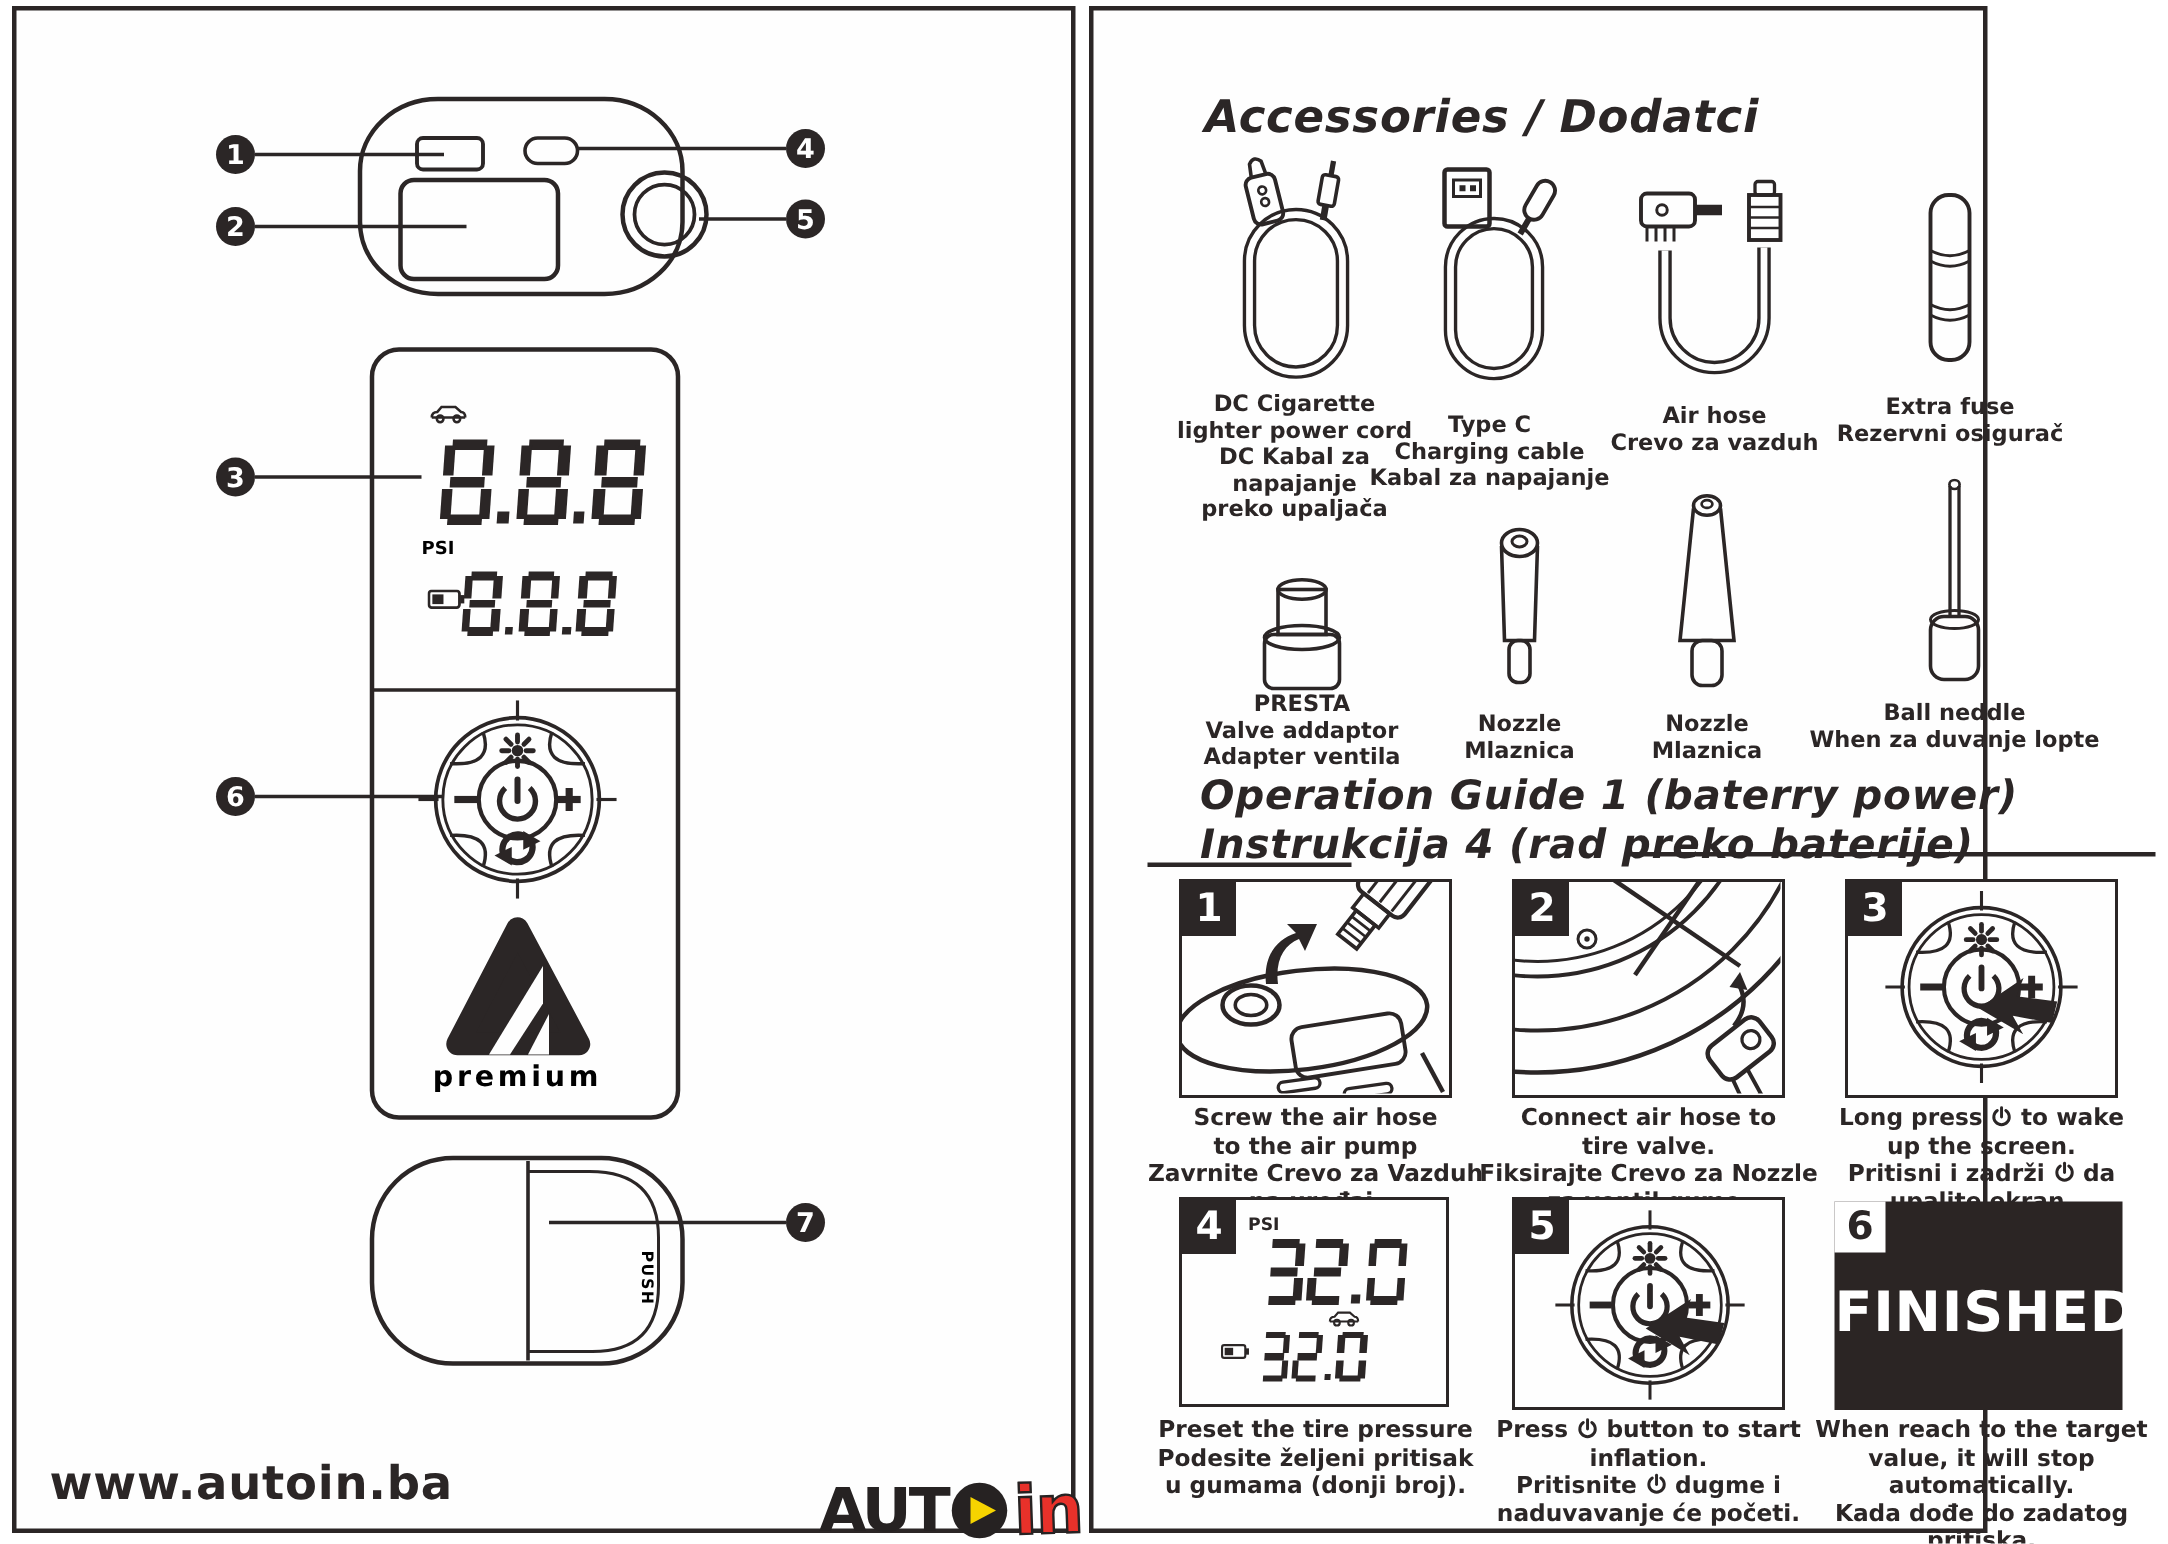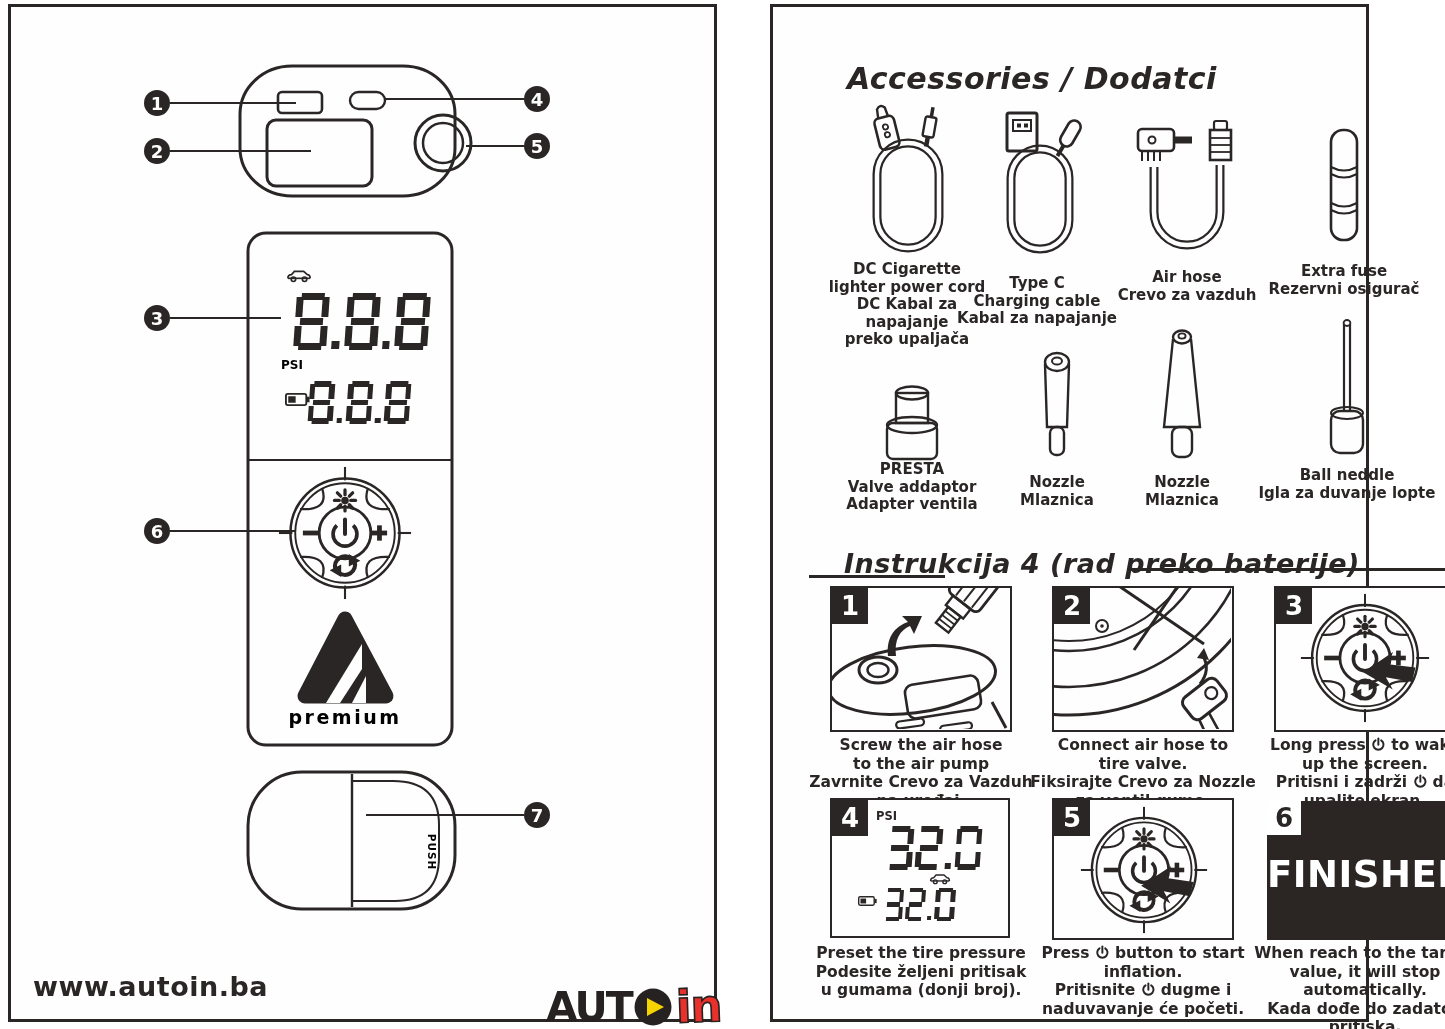--- a/index.html
+++ b/index.html
@@ -1,20 +1,20 @@
 <!DOCTYPE html>
 <html><head>
 <meta charset="utf-8">
 <style>
   html,body{margin:0;padding:0;background:#fff;}
   body{width:1445px;height:1029px;position:relative;overflow:hidden;
        font-family:"DejaVu Sans","Liberation Sans",sans-serif;color:#2b2626;}
   .panel{position:absolute;top:4px;height:1018px;background:#fefefe;border:3px solid #2b2626;box-sizing:border-box;}
   #panel-left{left:8px;width:709px;}
-  #panel-right{left:726px;width:599px;margin-left:44px;}
+  #panel-right{left:726px;width:599px;}
   .abs{position:absolute;}
   svg{display:block;}
   .ln{stroke:#2b2626;fill:none;}
   
   .seg{display:inline-flex;align-items:flex-end;gap:.09em;transform:skewX(-4deg);}
   .sd{position:relative;display:inline-block;width:.58em;height:1em;}
   .sg{position:absolute;background:#2b2626;}
   .sg-a{left:15%;right:15%;top:0;height:13%;}
   .sg-g{left:15%;right:15%;top:43.5%;height:13%;}
   .sg-d{left:15%;right:15%;bottom:0;height:13%;}
@@ -29,21 +29,21 @@
   .step-cap{font-size:15.5px;line-height:18.5px;}
   .acc-art{display:flex;align-items:center;justify-content:center;}
   .step-box{position:absolute;border:2.5px solid #2b2626;background:#fefefe;box-sizing:border-box;overflow:hidden;}
   .step-num{position:absolute;left:0;top:0;width:36px;height:36px;background:#2b2626;color:#fff;
             font-size:26px;font-weight:700;display:flex;align-items:center;justify-content:center;z-index:3;}
   .pwr{width:.95em;height:.95em;display:inline-block;vertical-align:-2px;}
   .rule{position:absolute;background:#2b2626;height:2.5px;}
   .brand{display:flex;align-items:center;margin-top:29px;}
   .brand-auto{font-size:41px;font-weight:900;letter-spacing:-2px;color:#262222;transform:scaleY(.98);}
   .brand-in{font-size:45px;font-weight:900;color:#e8312a;-webkit-text-stroke:1.6px #262222;margin-left:3px;transform:rotate(-2deg);letter-spacing:-1px;}
-  .site{font-size:27px;font-weight:700;letter-spacing:.5px;}
+  .site{font-size:31px;font-weight:700;letter-spacing:.5px;}
   .fin-box{position:absolute;background:#2b2524;}
   .fin-num{position:absolute;left:0;top:0;width:34px;height:34px;background:#fff;color:#2b2626;
            font-size:26px;font-weight:700;display:flex;align-items:center;justify-content:center;}
   .fin-text{position:absolute;width:100%;text-align:center;color:#fff;font-size:37px;font-weight:800;letter-spacing:.5px;}
 </style>
 </head>
 <body>
 
 <svg width="0" height="0" style="position:absolute" aria-hidden="true">
   <symbol id="sym-pad" viewBox="0 0 140 140">
@@ -362,22 +362,23 @@
   </div>
 
   <div class="abs acc-cap" style="left:49px;top:454px;width:180px">PRESTA
 Valve addaptor
 Adapter ventila</div>
   <div class="abs acc-cap" style="left:194px;top:467px;width:180px">Nozzle
 Mlaznica</div>
   <div class="abs acc-cap" style="left:319px;top:467px;width:180px">Nozzle
 Mlaznica</div>
   <div class="abs acc-cap" style="left:464px;top:460px;width:220px">Ball neddle
-Igla za duvanje lopte</div>
-
+When za duvanje lopte</div>
+
+  <div class="abs h-title" style="left:71px;top:508px;font-size:27px">Operation Guide 1 (baterry power)</div>
   <div class="abs h-title" style="left:71px;top:541px;font-size:27px">Instrukcija 4 (rad preko baterije)</div>
   <div class="rule" style="left:36px;top:568px;width:136px"></div>
   <div class="rule" style="left:356px;top:561px;width:352px"></div>
 
   <div class="step-box" style="left:57px;top:579px;width:182px;height:146px">
     <div class="step-num">1</div>
     <svg width="177" height="141" viewBox="0 0 177 141">
       <g class="ln" stroke-width="3">
         <ellipse cx="80" cy="92" rx="84" ry="33" transform="rotate(-7 80 92)"></ellipse>
         <path d="M-2,84 L-2,141"></path>

